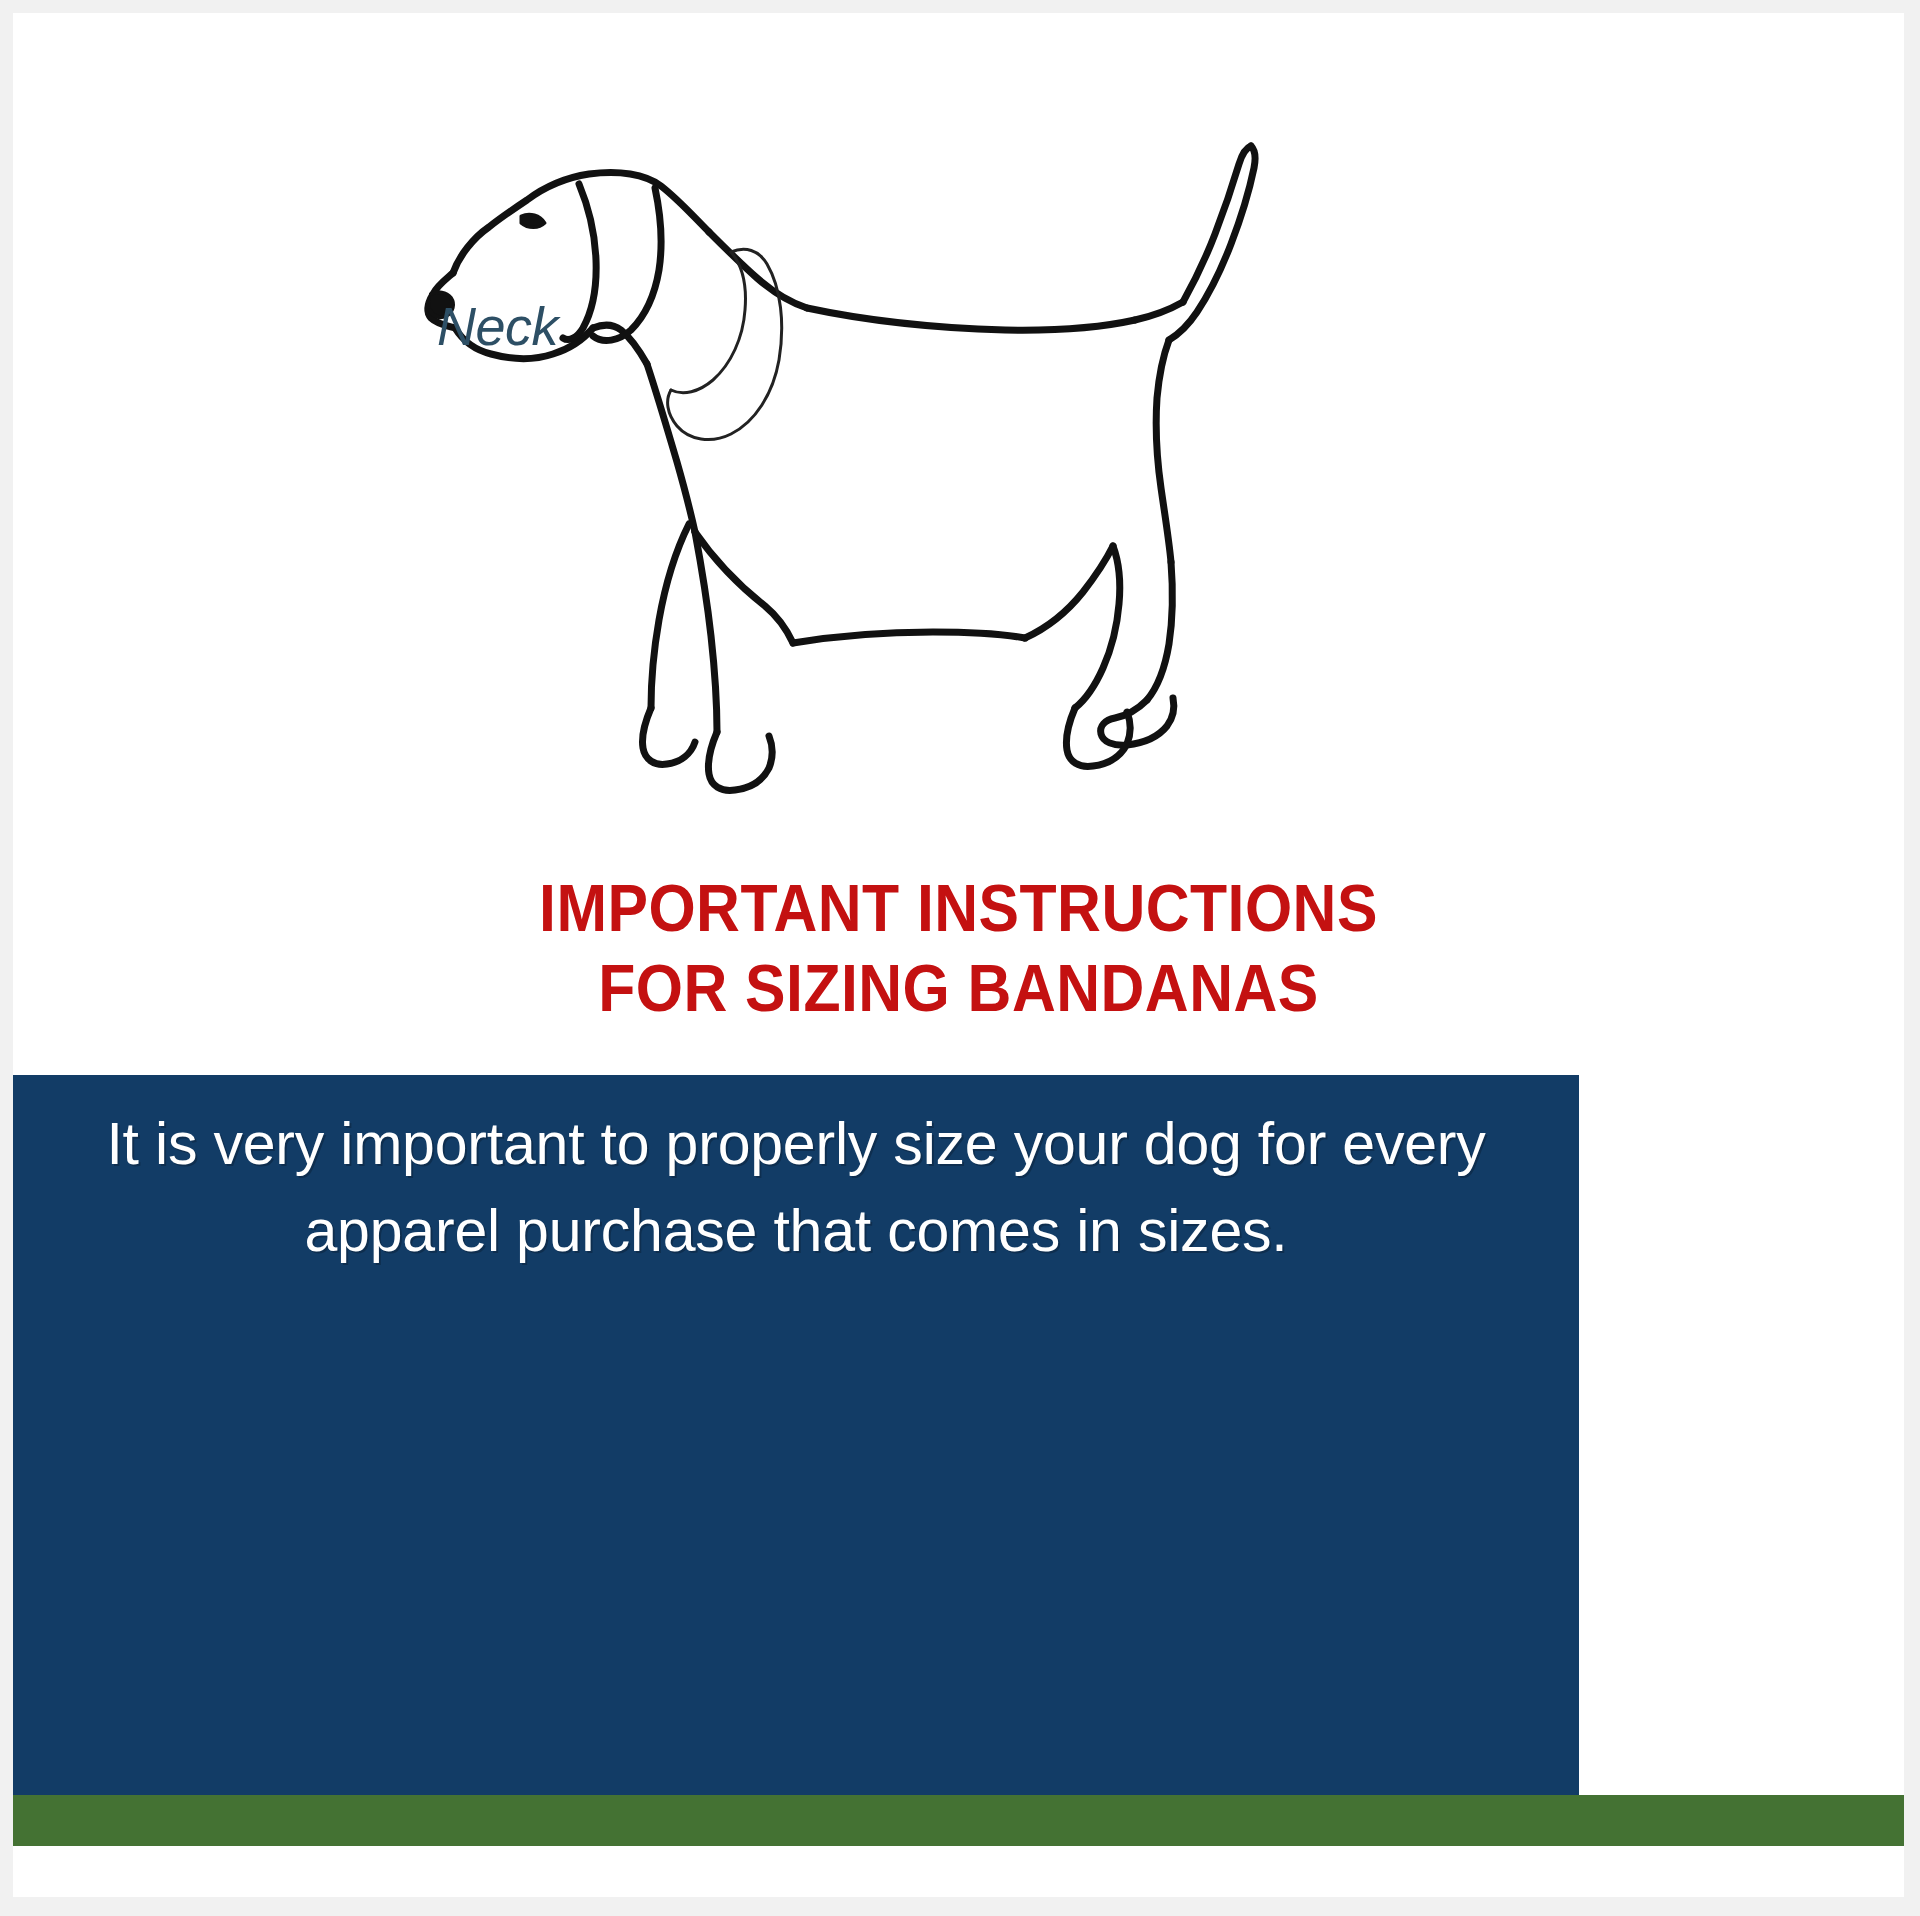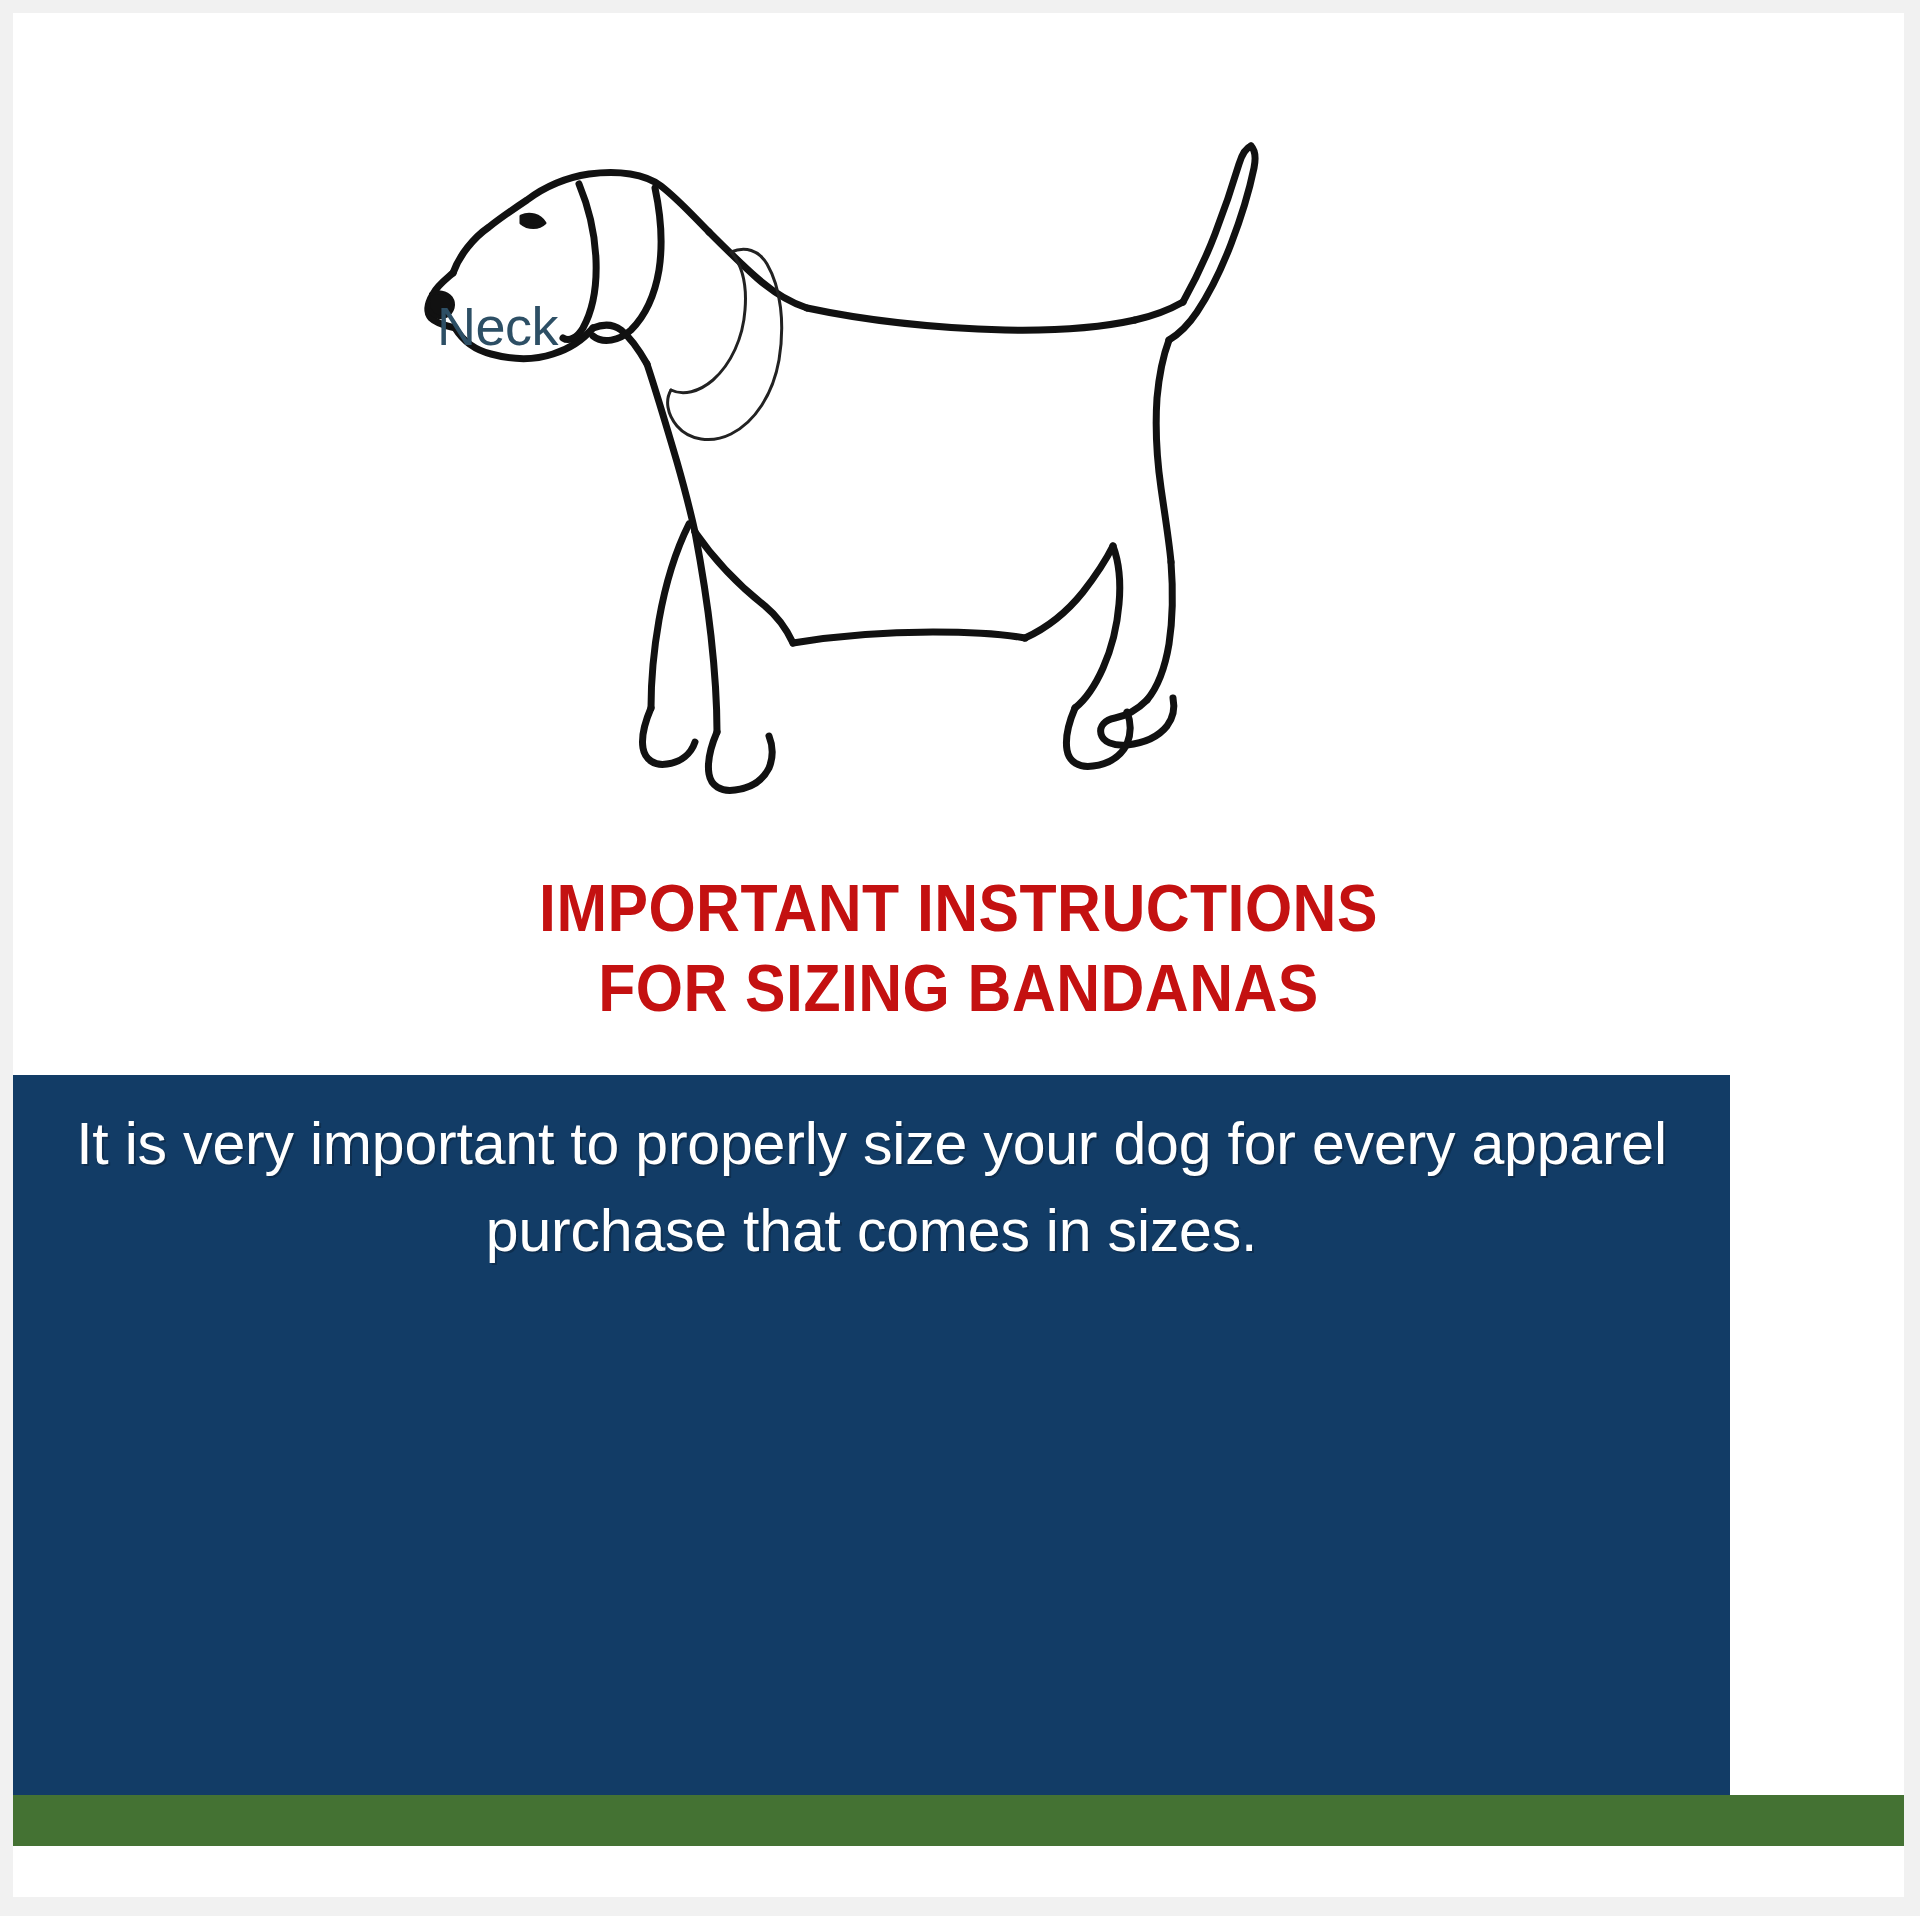--- a/index.html
+++ b/index.html
@@ -56,20 +56,21 @@
     position: absolute;
     left: 424px;
     top: 286px;
     font-family: "Liberation Sans", sans-serif;
     font-size: 54px;
     font-weight: 400;
     color: #2d4f65;
     letter-spacing: -0.5px;
     line-height: 1;
     white-space: nowrap;
+    font-style: italic;
   }
 
   
   .headline {
     position: absolute;
     left: 0;
     top: 855px;
     width: 1891px;
     text-align: center;
     color: #c41111;
@@ -81,21 +82,21 @@
     transform: scaleX(0.92);
     transform-origin: 50% 0;
   }
   .headline .hl-line { display: block; white-space: nowrap; }
 
   
   .info-panel {
     position: absolute;
     left: 0px;
     top: 1062px;
-    width: 1717px;
+    width: 1566px;
     height: 770px;
     background: #123c66;
     box-sizing: border-box;
     padding: 26px 52px 0 52px;
     text-align: center;
     color: #ffffff;
   }
   .info-panel p {
     margin: 0;
     font-family: "Liberation Sans Narrow", "Liberation Sans", sans-serif;

